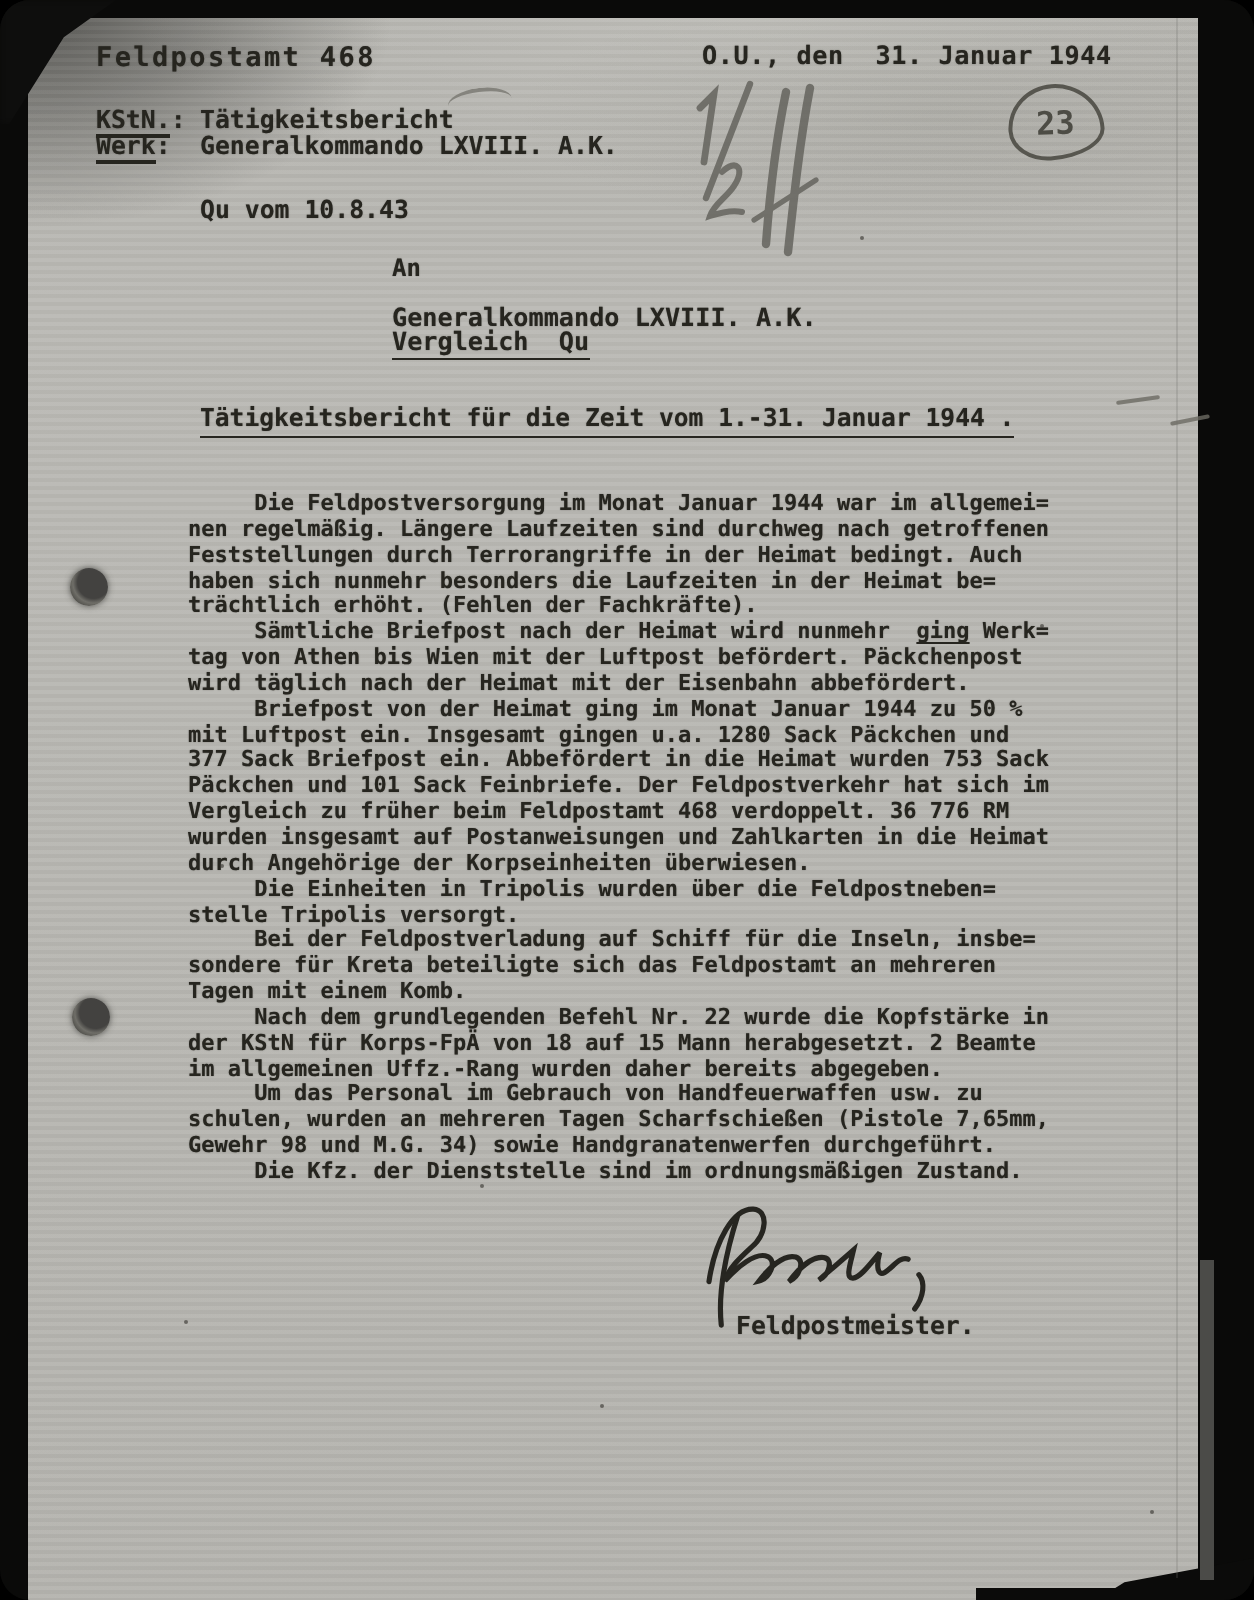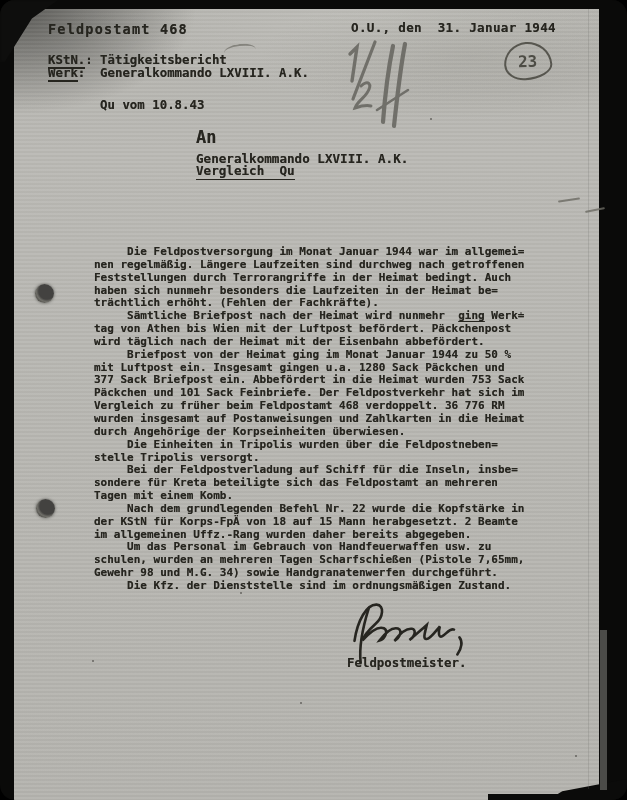--- a/index.html
+++ b/index.html
@@ -28,27 +28,27 @@
     background:radial-gradient(circle at 62% 38%, #434240 0 48%, #6f6e68 62%, #504f4a 78%, #434240 100%);
     box-shadow:0 0 3px rgba(60,60,56,.8);}
   
   .typed{position:absolute;color:#26251f;font-weight:bold;white-space:pre;
     text-shadow:0 0 .6px rgba(38,37,31,.55);}
   #sender{left:48px;top:21px;font-size:13.5px;letter-spacing:1.2px;}
   #dateline{left:351px;top:20px;font-size:12.6px;letter-spacing:.3px;}
   .ref-row{position:absolute;left:48px;font-size:12.4px;}
   .ref-label{display:inline-block;border-bottom:2px solid #26251f;}
   .ref-val{position:absolute;left:52px;top:0;white-space:pre;}
-  #recipient-an{left:196px;top:127px;font-size:17px;}
+  #recipient-an{left:196px;top:127px;font-size:12px;}
   #recipient-name{left:196px;top:151px;font-size:12.6px;}
   #recipient-dept{left:196px;top:163px;font-size:12.6px;border-bottom:1.6px solid #26251f;padding-bottom:1px;}
   #report-title{left:100px;top:202px;font-size:12.3px;border-bottom:1.7px solid #26251f;padding-bottom:2px;}
   #report-body{left:94px;top:246px;font-size:11px;line-height:12.85px;}
   #report-body .u{text-decoration:underline;text-underline-offset:2px;}
-  #signature-role{left:347px;top:655px;font-size:12.4px;}
+  #signature-role{left:368px;top:655px;font-size:12.4px;}
   
   #page-circle{position:absolute;left:504px;top:42px;width:44px;height:34px;
     border:2.2px solid #57564f;border-radius:48% 52% 58% 42% / 58% 62% 38% 42%;
     transform:rotate(-4deg);display:flex;align-items:center;justify-content:center;}
   #page-circle span{font-size:16px;color:#4d4c45;font-weight:bold;transform:rotate(2deg);
     font-family:"DejaVu Sans Mono",monospace;}
   .pencil-dash{position:absolute;background:#6b6a63;opacity:.8;border-radius:2px;}
   #squiggle{position:absolute;left:224px;top:44px;width:32px;height:12px;border-top:2px solid #6f6e67;
     border-radius:50%;transform:rotate(-7deg);opacity:.7;}
   .speck{position:absolute;width:2px;height:2px;background:#3c3b36;border-radius:50%;opacity:.65;}
@@ -94,20 +94,21 @@
   <div id="page-circle">
     <span>23</span>
   </div>
   <div class="pencil-dash" style="left:558px;top:199px;width:22px;height:2px;transform:rotate(-8deg);"></div>
   <div class="pencil-dash" style="left:585px;top:209px;width:20px;height:2px;transform:rotate(-11deg);"></div>
 
   <div id="recipient-an" class="typed">An</div>
   <div id="recipient-name" class="typed">Generalkommando LXVIII. A.K.</div>
   <div id="recipient-dept" class="typed">Vergleich  Qu</div>
 
+  <div id="report-title" class="typed">Tätigkeitsbericht für die Zeit vom 1.-31. Januar 1944 .</div>
 
   <div id="report-body" class="typed"><span>     Die Feldpostversorgung im Monat Januar 1944 war im allgemei=
 nen regelmäßig. Längere Laufzeiten sind durchweg nach getroffenen
 Feststellungen durch Terrorangriffe in der Heimat bedingt. Auch
 haben sich nunmehr besonders die Laufzeiten in der Heimat be=
 trächtlich erhöht. (Fehlen der Fachkräfte).
      Sämtliche Briefpost nach der Heimat wird nunmehr  </span><span class="u">ging</span><span> Werk=
 tag von Athen bis Wien mit der Luftpost befördert. Päckchenpost
 wird täglich nach der Heimat mit der Eisenbahn abbefördert.
      Briefpost von der Heimat ging im Monat Januar 1944 zu 50 %

